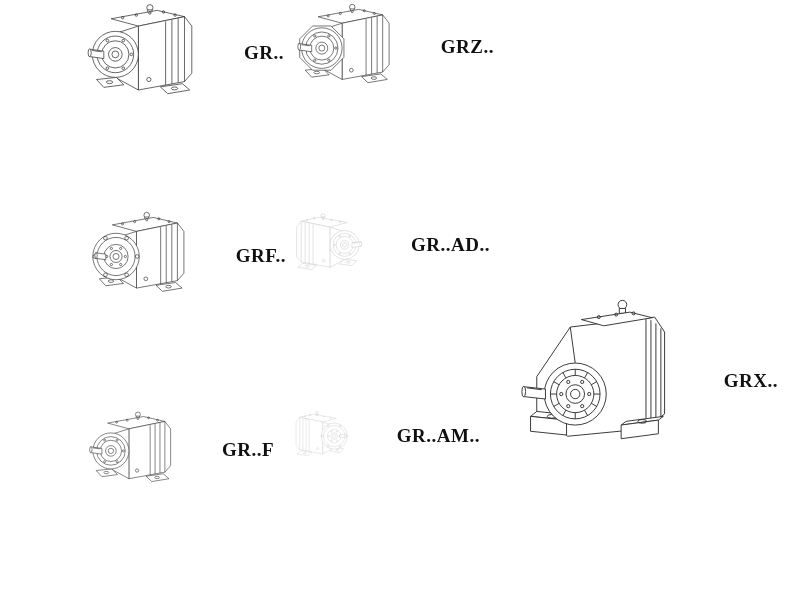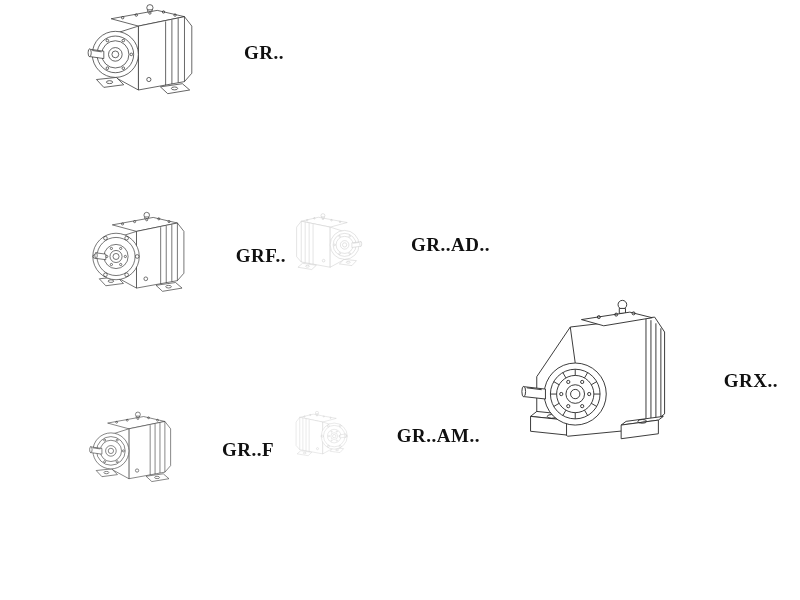--- a/index.html
+++ b/index.html
@@ -192,20 +192,26 @@
 
 <div class="board">
 
   <figure class="cell" style="left:86px; top:2px; width:198px;">
     <svg class="art" viewBox="0 0 210 190">
         <use href="#grp-r"></use>
       </svg>
     <figcaption class="label">GR..</figcaption>
   </figure>
 
+  <figure class="cell" style="left:296px; top:2px; width:198px;">
+    <svg class="art" viewBox="0 0 210 190">
+        <use href="#grp-rz"></use>
+      </svg>
+    <figcaption class="label">GRZ..</figcaption>
+  </figure>
 
 
   <figure class="cell" style="left:90px; top:210px; width:196px;">
     <svg class="art" viewBox="0 0 210 190">
         <use href="#grp-rf"></use>
       </svg>
     <figcaption class="label">GRF..</figcaption>
   </figure>
 
   <figure class="cell" style="left:294px; top:212px; width:196px;">

